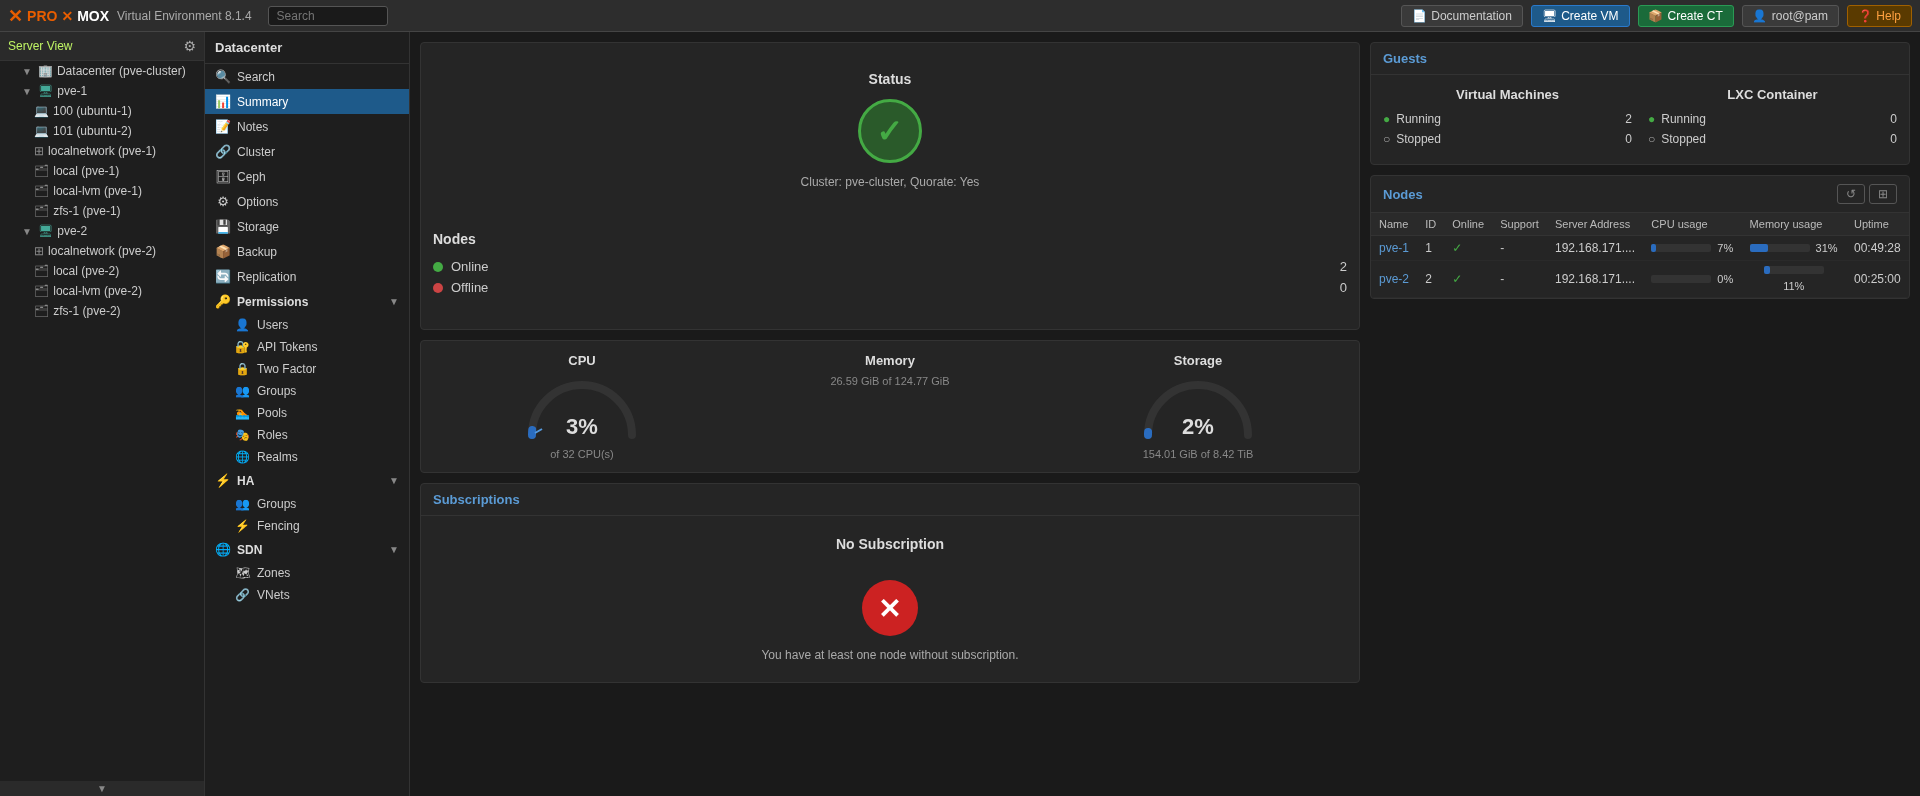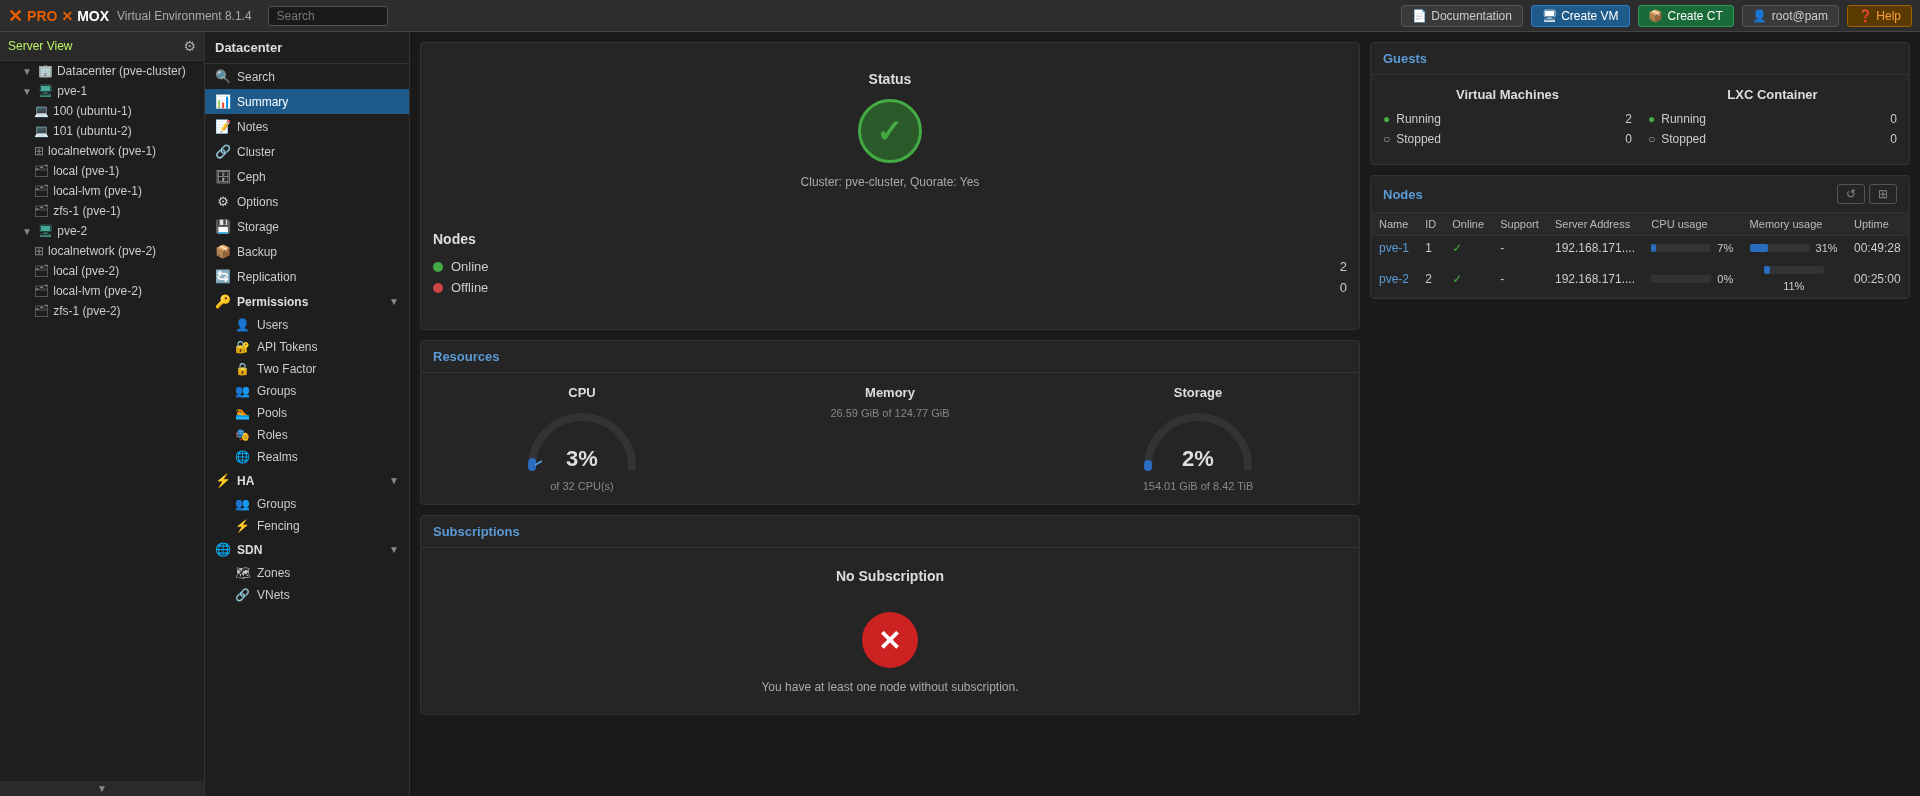--- a/index.html
+++ b/index.html
@@ -386,21 +386,20 @@
                       <div class="health-node-dot dot-red"></div>
                       <span class="health-node-label">Offline</span>
                       <span class="health-node-count">0</span>
                     </div>
                   </div>
                 </div>
               </div>
             </div>
 
             <div class="card">
-              <div class="card-title">Resources</div>
               <div class="card-body">
                 <div class="resources-grid">
 
                   <div class="resource-item">
                     <div class="resource-title">CPU</div>
                     <div class="gauge-container">
                       <svg class="gauge-svg" viewBox="0 0 120 65">
                         <path d="M10,60 A50,50 0 0,1 110,60" fill="none" stroke="#333" stroke-width="8" stroke-linecap="round"></path>
                         <path d="M10,60 A50,50 0 0,1 110,60" fill="none" stroke="#2a6cbf" stroke-width="8" stroke-linecap="round" stroke-dasharray="157" stroke-dashoffset="152"></path>
                         <line x1="13" y1="58" x2="20" y2="54" stroke="#5599dd" stroke-width="2"></line>

